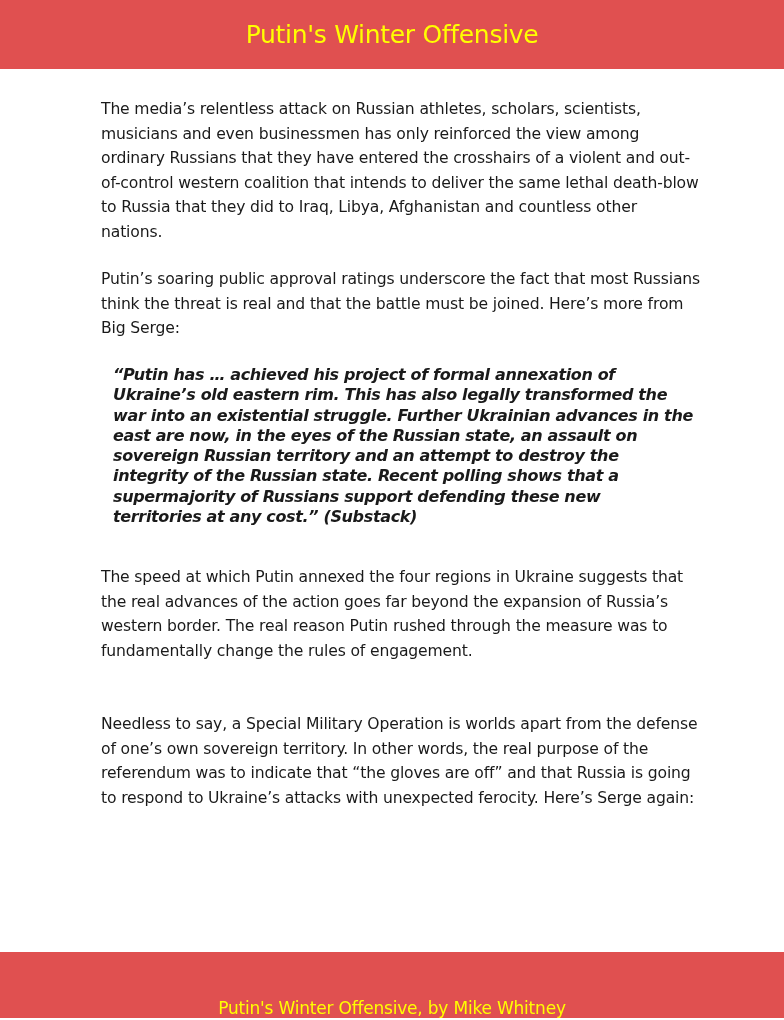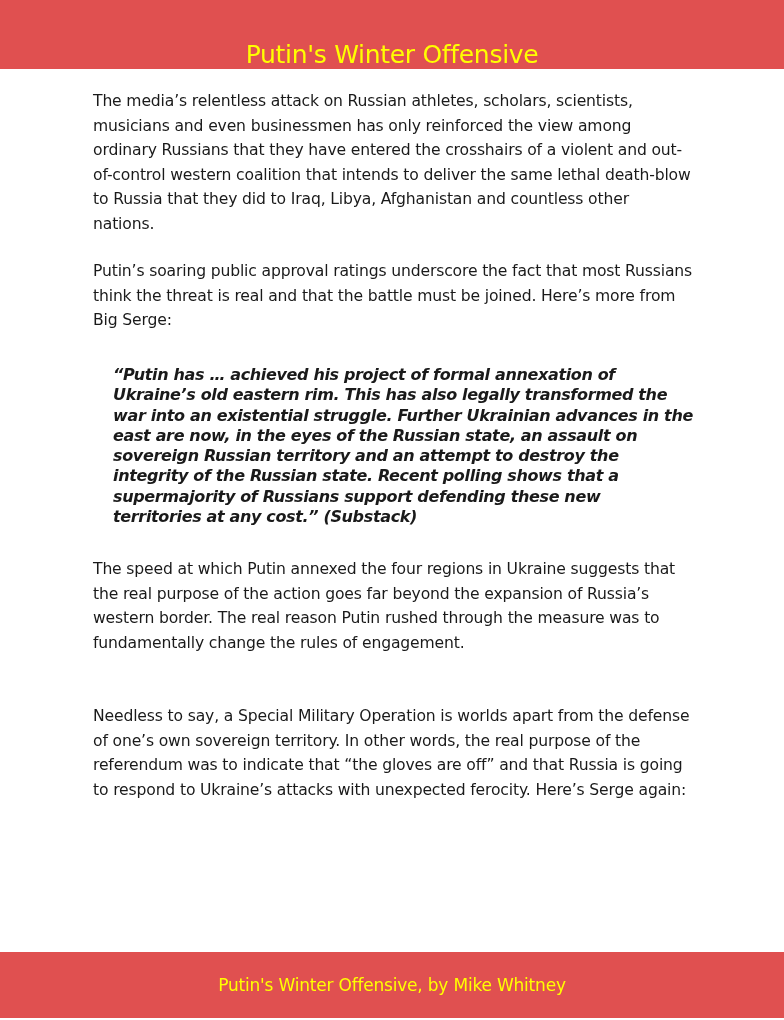--- a/index.html
+++ b/index.html
@@ -5,59 +5,59 @@
   html, body { margin: 0; padding: 0; }
   body {
     width: 784px; height: 1020px; position: relative; overflow: hidden;
     background: #ffffff;
     font-family: "DejaVu Sans", sans-serif;
     color: #1a1a1a;
   }
   .header {
     position: absolute; left: 0; top: 0; width: 784px; height: 69px;
     background: #e05050;
-    display: flex; align-items: flex-end; justify-content: center;
+    display: flex; align-items: center; justify-content: center;
   }
   .header-title {
     color: #ffff00; font-size: 25px; font-weight: 500; letter-spacing: -0.3px;
   }
   .content {
     position: absolute; left: 93px; top: 89px; width: 600px;
   }
   .para {
-    margin: 0; font-size: 15.6px; line-height: 24.6px; letter-spacing: -0.15px;
+    margin: 8px; font-size: 15.6px; line-height: 24.6px; letter-spacing: -0.15px;
   }
   .p1 { position: absolute; top: 0; width: 600px; }
   .p2 { position: absolute; top: 170px; width: 600px; }
   .quote {
     position: absolute; top: 276px; left: 20px; width: 580px;
     margin: 0; font-size: 16px; line-height: 20.3px;
     font-style: italic; font-weight: bold; letter-spacing: -0.35px;
   }
   .p3 { position: absolute; top: 468px; width: 600px; }
   .p4 { position: absolute; top: 615px; width: 600px; }
   .footer {
     position: absolute; left: 0; top: 952px; width: 784px; height: 66px;
     background: #e05050;
-    display: flex; align-items: center; justify-content: center;
+    display: flex; align-items: flex-end; justify-content: center;
   }
   .footer-text {
     color: #ffff00; font-size: 17px; font-weight: 500; letter-spacing: -0.2px;
   }
 </style>
 </head>
 <body>
 
 <div class="header">
   <span class="header-title">Putin's Winter Offensive</span>
 </div>
 
 <div class="content">
   <p class="para p1">The media’s relentless attack on Russian athletes, scholars, scientists, musicians and even businessmen has only reinforced the view among ordinary Russians that they have entered the crosshairs of a violent and out-of-control western coalition that intends to deliver the same lethal death-blow to Russia that they did to Iraq, Libya, Afghanistan and countless other nations.</p>
   <p class="para p2">Putin’s soaring public approval ratings underscore the fact that most Russians think the threat is real and that the battle must be joined. Here’s more from Big Serge:</p>
   <blockquote class="quote">“Putin has … achieved his project of formal annexation of Ukraine’s old eastern rim. This has also legally transformed the war into an existential struggle. Further Ukrainian advances in the east are now, in the eyes of the Russian state, an assault on sovereign Russian territory and an attempt to destroy the integrity of the Russian state. Recent polling shows that a supermajority of Russians support defending these new territories at any cost.” (Substack)</blockquote>
-  <p class="para p3">The speed at which Putin annexed the four regions in Ukraine suggests that the real purpose of the action goes far beyond the expansion of Russia’s western border. The real reason Putin rushed through the measure was to fundamentally change the rules of engagement.</p>
+  <p class="para p3">The speed at which Putin annexed the four regions in Ukraine suggests that the real advances of the action goes far beyond the expansion of Russia’s western border. The real reason Putin rushed through the measure was to fundamentally change the rules of engagement.</p>
   <p class="para p4">Needless to say, a Special Military Operation is worlds apart from the defense of one’s own sovereign territory. In other words, the real purpose of the referendum was to indicate that “the gloves are off” and that Russia is going to respond to Ukraine’s attacks with unexpected ferocity. Here’s Serge again:</p>
 </div>
 
 <div class="footer">
   <span class="footer-text">Putin's Winter Offensive, by Mike Whitney</span>
 </div>
 
 </body></html>

